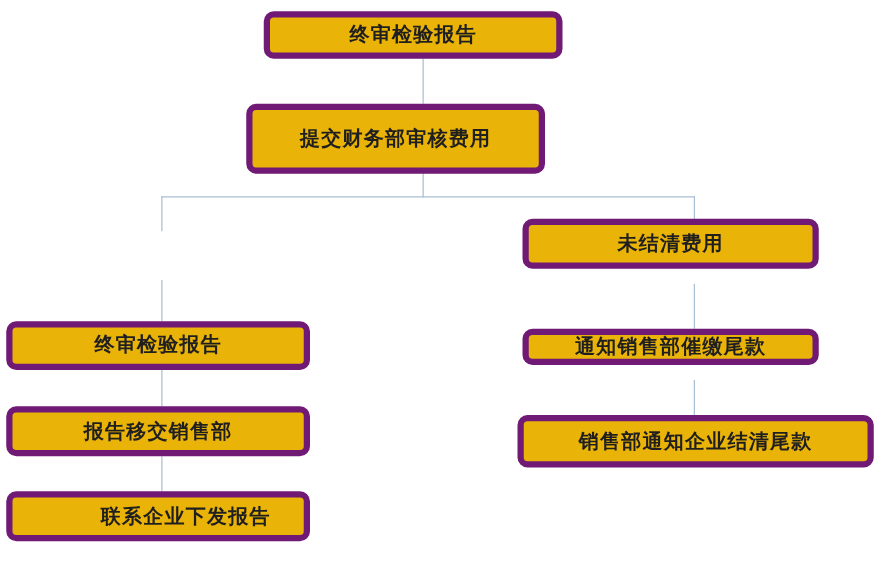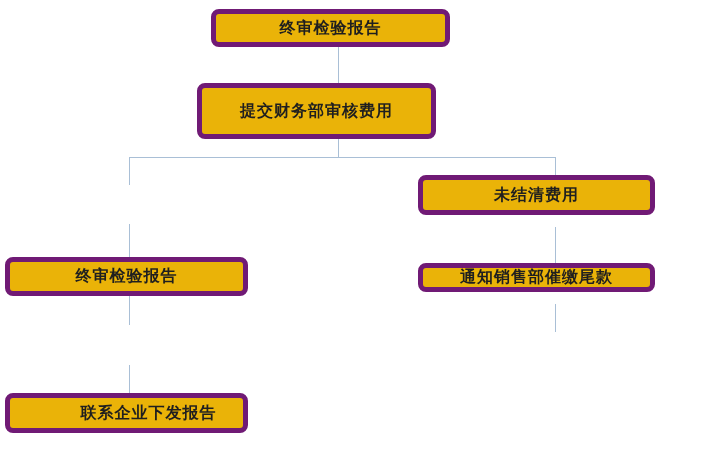--- a/index.html
+++ b/index.html
@@ -63,17 +63,19 @@
   <div class="line l5"></div>
   <div class="line l6"></div>
   <div class="line l7"></div>
   <div class="line l8"></div>
   <div class="line l9"></div>
   <div class="line l10"></div>
 
   <div class="node n1">终审检验报告</div>
   <div class="node n2">提交财务部审核费用</div>
   <div class="node n4">终审检验报告</div>
+  <div class="node n5">报告移交销售部</div>
   <div class="node n6">联系企业下发报告</div>
   <div class="node n7">未结清费用</div>
   <div class="node n8">通知销售部催缴尾款</div>
+  <div class="node n9">销售部通知企业结清尾款</div>
 
 </div>
 
 </body></html>

